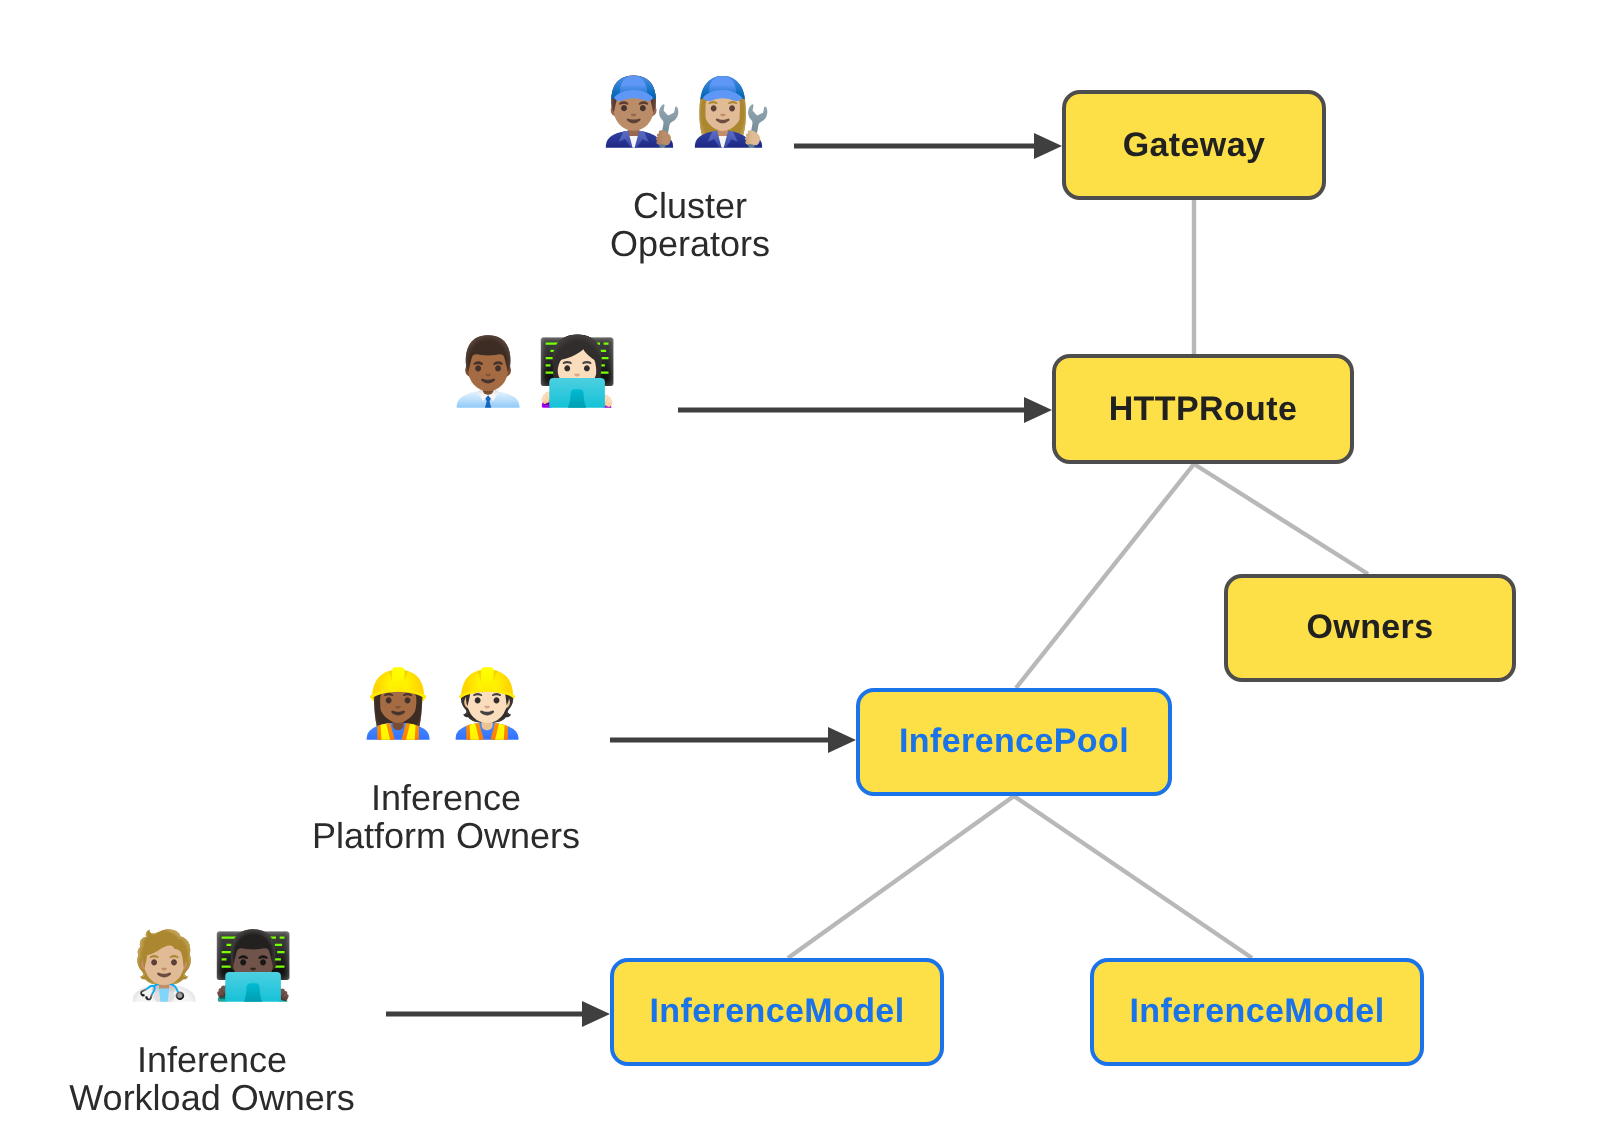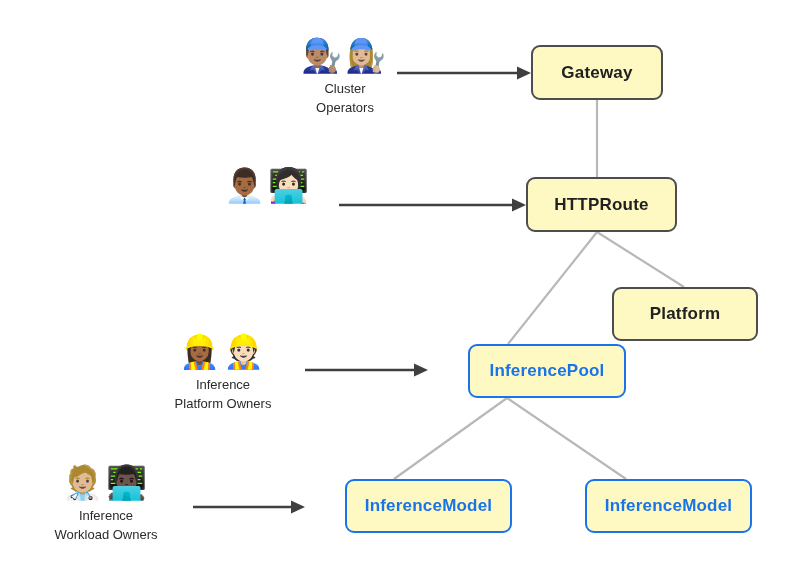--- a/index.html
+++ b/index.html
@@ -19,37 +19,36 @@
     left: 0; top: 0;
     width: 800px; height: 572px;
   }
   .connector { stroke: var(--connector, #b8b8b8); stroke-width: 2.2; fill: none; }
   .arrow-line { stroke: var(--arrow, #3f3f3f); stroke-width: 2.6; fill: none; }
   .arrow-head { fill: var(--arrow, #3f3f3f); stroke: none; }
 
   .node {
     position: absolute;
     box-sizing: border-box;
-    background: #fef9c3;
+    background: #fde047;
     border-radius: 9px;
     display: flex;
     align-items: center;
     justify-content: center;
     font-weight: bold;
     font-size: 17px;
     letter-spacing: 0.2px;
   }
   .node.dark {
     border: 2.5px solid var(--box-dark, #4d4d4d);
     color: var(--text-dark, #212121);
   }
   .node.blue {
     border: 2.5px solid var(--accent-blue, #1a73e8);
     color: var(--accent-blue, #1a73e8);
-    margin-left: 40px;
   }
 
   #node-gateway        { left: 531px; top: 45px;  width: 132px; height: 55px; }
   #node-httproute      { left: 526px; top: 177px; width: 151px; height: 55px; }
   #node-service        { left: 612px; top: 287px; width: 146px; height: 54px; }
   #node-inferencepool  { left: 428px; top: 344px; width: 158px; height: 54px; }
   #node-inferencemodel-1 { left: 305px; top: 479px; width: 167px; height: 54px; }
   #node-inferencemodel-2 { left: 545px; top: 479px; width: 167px; height: 54px; }
 
   .actor {
@@ -57,22 +56,22 @@
     width: 210px;
     text-align: center;
   }
   .actor .emojis {
     font-size: 33px;
     line-height: 40px;
     letter-spacing: 3px;
     white-space: nowrap;
   }
   .actor .actor-label {
-    margin-top: 3px;
-    font-size: 13px;
+    margin-top: 18px;
+    font-size: 18px;
     line-height: 19px;
     color: var(--actor-text, #2b2b2b);
     white-space: pre-line;
   }
   #actor-cluster-operators     { left: 240px; top: 36px; }
   #actor-application-developers{ left: 163px; top: 166px; }
   #actor-inference-platform-owners { left: 118px; top: 332px; }
   #actor-inference-workload-owners { left: 1px;   top: 463px; }
 </style>
 </head>
@@ -130,21 +129,21 @@
 
   <div class="node dark" id="node-gateway">
     <span>Gateway</span>
   </div>
 
   <div class="node dark" id="node-httproute">
     <span>HTTPRoute</span>
   </div>
 
   <div class="node dark" id="node-service">
-    <span>Platform</span>
+    <span>Owners</span>
   </div>
 
   <div class="node blue" id="node-inferencepool">
     <span>InferencePool</span>
   </div>
 
   <div class="node blue" id="node-inferencemodel-1">
     <span>InferenceModel</span>
   </div>
 

